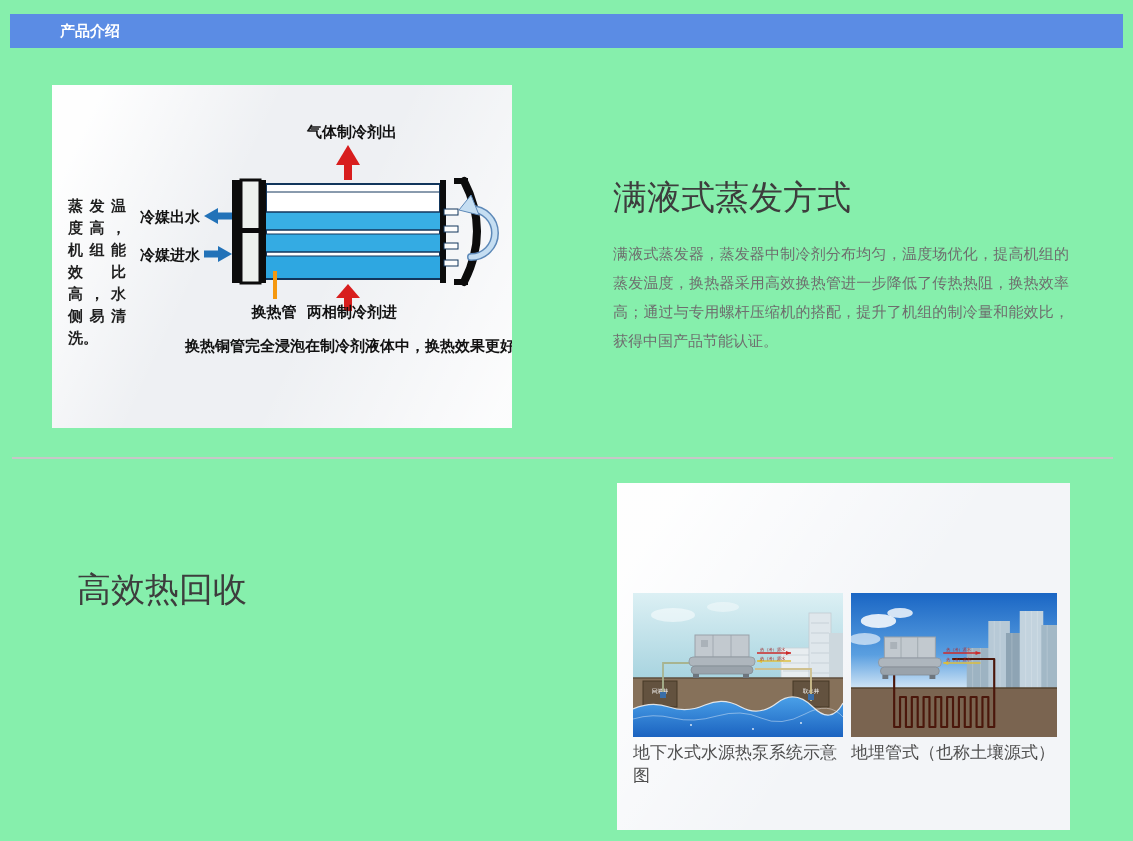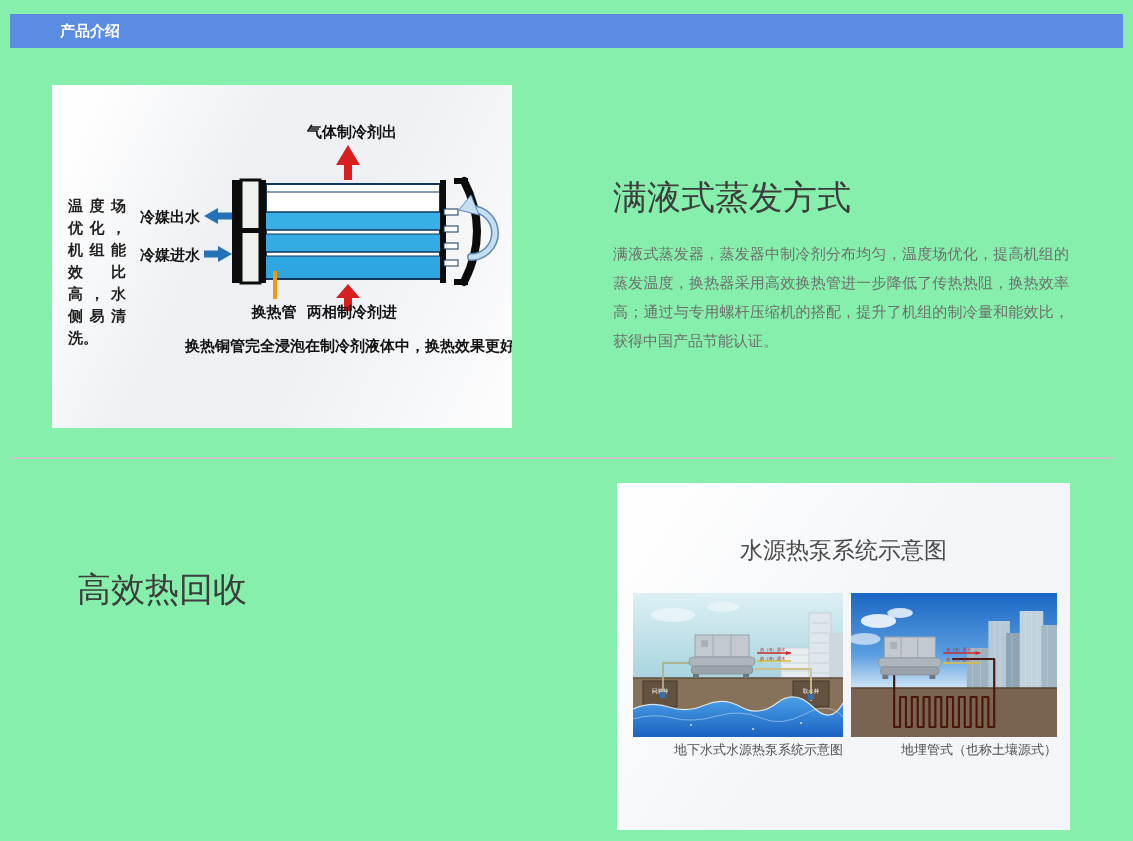--- a/index.html
+++ b/index.html
@@ -48,36 +48,36 @@
       #f3f5f8;
   }
   .hp-title{
     position:absolute;left:0;top:52px;width:100%;text-align:center;
     font-size:23px;color:#4a4a4a;
   }
   .hp-img{position:absolute;top:110px;overflow:hidden;}
   .hp-img1{left:16px;width:210px;height:144px;}
   .hp-img2{left:234px;width:206px;height:144px;}
   .hp-cap{
-    position:absolute;top:258px;text-align:right;font-size:13px;color:#4f4f4f;
+    position:absolute;top:258px;text-align:left;font-size:17px;color:#4f4f4f;
   }
   .hp-cap1{left:16px;width:210px;}
   .hp-cap2{left:234px;width:206px;}
 </style>
 </head>
 <body>
 
 <div class="page">
 
   <div class="header-bar">
     <span>产品介绍</span>
   </div>
 
   <div class="diagram-panel">
-    <div class="side-note">温度场优化，机组能效比高，水侧易清洗。</div>
+    <div class="side-note">蒸发温度高，机组能效比高，水侧易清洗。</div>
     <svg width="460" height="343" viewBox="0 0 460 343">
 
       <g>
         <rect x="214" y="99" width="174" height="95" fill="#ffffff" stroke="#12365c" stroke-width="2"></rect>
         <line x1="214" y1="107" x2="388" y2="107" stroke="#12365c" stroke-width="1"></line>
         <rect x="214" y="127" width="174" height="18" fill="#38afe5"></rect>
         <rect x="214" y="149" width="174" height="18" fill="#34abe3"></rect>
         <rect x="214" y="171" width="174" height="22" fill="#2ea7e1"></rect>
         <line x1="214" y1="127" x2="388" y2="127" stroke="#12365c" stroke-width="1.4"></line>
         <line x1="214" y1="145" x2="388" y2="145" stroke="#12365c" stroke-width="1.4"></line>
@@ -138,21 +138,20 @@
   </div>
 
   <h1 class="h1 h1-evap">满液式蒸发方式</h1>
   <p class="para para-evap">满液式蒸发器，蒸发器中制冷剂分布均匀，温度场优化，提高机组的蒸发温度，换热器采用高效换热管进一步降低了传热热阻，换热效率高；通过与专用螺杆压缩机的搭配，提升了机组的制冷量和能效比，获得中国产品节能认证。</p>
 
   <div class="divider"></div>
 
   <h1 class="h1 h1-heat">高效热回收</h1>
 
   <div class="hp-panel">
-    <div class="hp-title">水源热泵系统示意图</div>
 
     <div class="hp-img hp-img1">
       <svg width="210" height="144" viewBox="0 0 210 144">
         <defs>
           <linearGradient id="sky1" x1="0" y1="0" x2="0" y2="1">
             <stop offset="0" stop-color="#dcf0f4"></stop>
               <stop offset="1" stop-color="#9fcfdc"></stop>
           </linearGradient>
           <linearGradient id="water1" x1="0" y1="0" x2="0" y2="1">
             <stop offset="0" stop-color="#4aa0e8"></stop>

